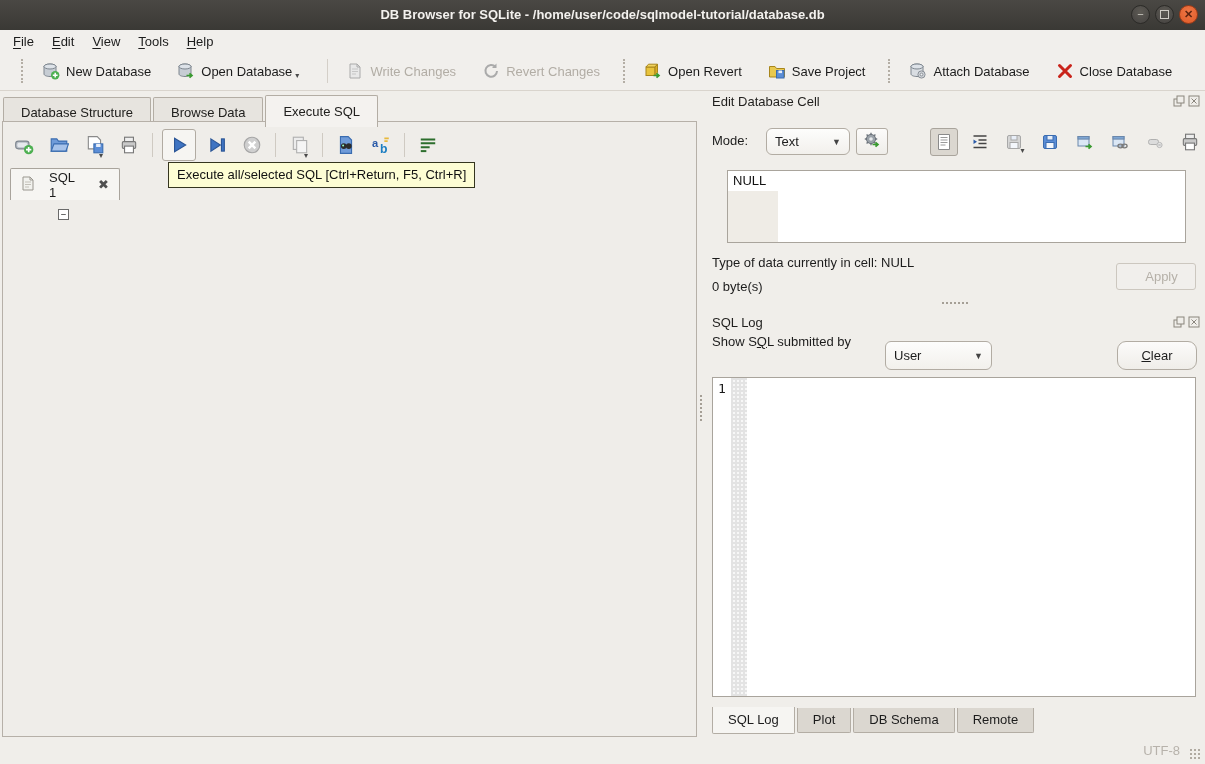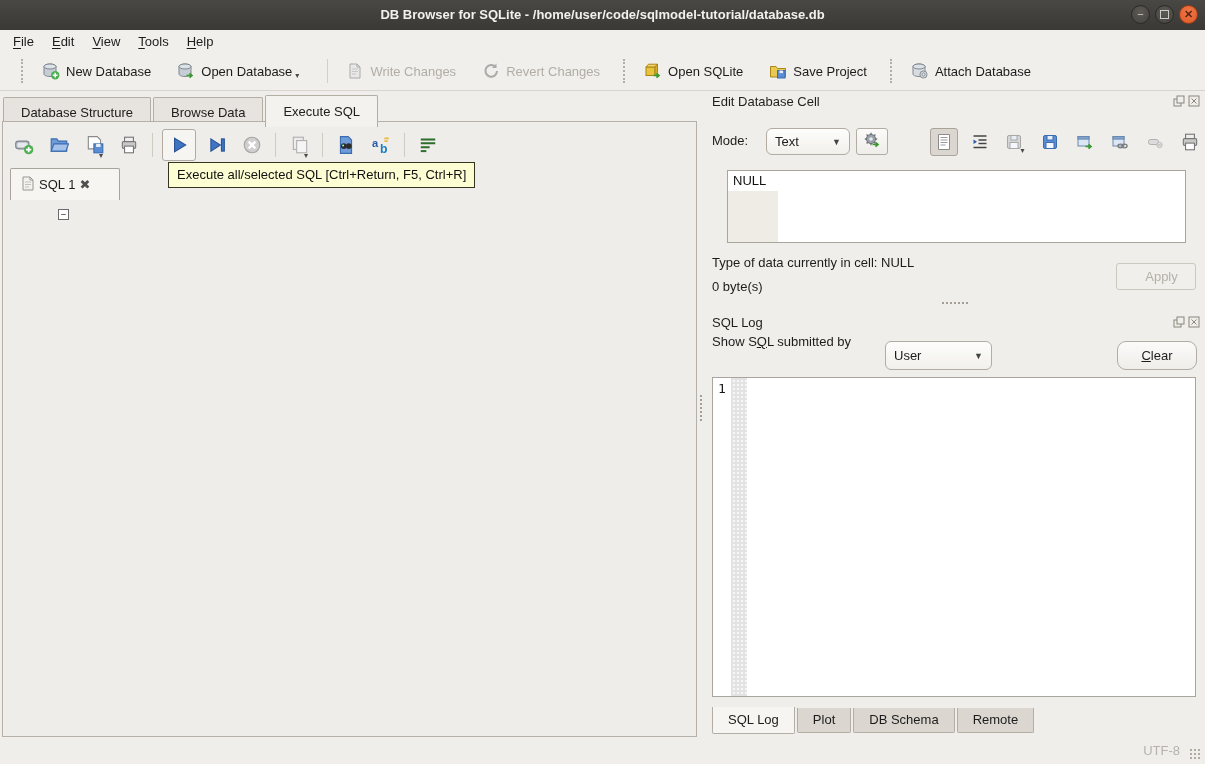--- a/index.html
+++ b/index.html
@@ -53,21 +53,21 @@
   .st-sep{width:1px;height:24px;background:#cfcac2;margin:0 2px;}
   .st-btn .dd{margin-left:-6px;}
 
   
   #tooltip{left:168px;top:162px;height:24px;line-height:24px;padding:0 8px;
     background:#fdfdd4;border:1px solid #35351f;color:#111;z-index:30;white-space:nowrap;}
 
   
   #sql1-tab{left:10px;top:168px;width:110px;height:32px;background:#f6f5f2;
     border:1px solid #a9a49c;border-bottom:none;border-radius:2px 2px 0 0;
-    display:flex;align-items:center;gap:4px;padding:8px 10px;box-sizing:border-box;z-index:5;}
+    display:flex;align-items:center;gap:14px;padding:8px 10px;box-sizing:border-box;z-index:5;}
   #sql1-close{color:#4f4f4f;font-size:13px;}
 
   
   #editor{left:10px;top:199px;width:680px;height:174px;background:#fff;border:1px solid #a49e96;box-sizing:border-box;overflow:hidden;}
   #gutter-hatch{left:25px;top:0;width:11px;height:100%;
     background-image:repeating-linear-gradient(0deg,#e3e3e3 0 2px,transparent 2px 4px),
                      repeating-linear-gradient(90deg,#e3e3e3 0 2px,#f7f7f7 2px 4px);}
   #code-area{left:0;top:6px;width:100%;}
   .code-line{position:relative;height:18px;line-height:18px;font-family:"DejaVu Sans Mono",monospace;white-space:pre;}
   .code-line .ln{position:absolute;left:5px;color:#00008b;}
@@ -206,21 +206,21 @@
       <div class="tb-handle"></div>
       <div class="tb-btn">
         <span class="tb-ic">
           <svg width="18" height="18" viewBox="0 0 18 18">
             <rect x="2" y="5" width="9" height="8.5" fill="#e8c33c" stroke="#a8861c"></rect>
             <path d="M2 5l2.5-2.8h9L11 5z" fill="#f2d45e" stroke="#a8861c"></path>
             <path d="M11 13.5l2.5-2.8V2.2L11 5z" fill="#d9ad24" stroke="#a8861c"></path>
             <path d="M9.5 13.5h5m-2-2.2l2.5 2.2-2.5 2.2" stroke="#3a9a30" stroke-width="1.7" fill="none"></path>
           </svg>
         </span>
-        <span class="tb-lb">Open SQLite</span>
+        <span class="tb-lb">Open Revert</span>
       </div>
       <div class="tb-btn">
         <span class="tb-ic">
           <svg width="18" height="18" viewBox="0 0 18 18">
             <path d="M1.5 4.5h5.5l1.5 2h8v8.5H1.5z" fill="#e9c94f" stroke="#a8861c"></path>
             <rect x="8.5" y="8.5" width="7.5" height="7.5" fill="#5b8dd6" stroke="#3a6cb0"></rect>
             <rect x="10.5" y="8.5" width="3.5" height="2.6" fill="#e8eef8"></rect>
           </svg>
         </span>
         <span class="tb-lb">Save Project</span>
@@ -230,20 +230,28 @@
         <span class="tb-ic">
           <svg width="18" height="18" viewBox="0 0 18 18">
             <ellipse cx="8" cy="4.5" rx="6" ry="2.5" fill="#d9dde2" stroke="#7e868f"></ellipse>
             <path d="M2 4.5v7.5c0 1.4 2.7 2.5 6 2.5s6-1.1 6-2.5V4.5" fill="#d9dde2" stroke="#7e868f"></path>
             <ellipse cx="8" cy="4.5" rx="6" ry="2.5" fill="#dde2e8" stroke="#7e868f"></ellipse>
             <circle cx="12.5" cy="12.5" r="3.6" fill="#cfd3d8" stroke="#8a9097"></circle>
             <circle cx="12.5" cy="12.5" r="1.4" fill="#f2f3f5" stroke="#8a9097"></circle>
           </svg>
         </span>
         <span class="tb-lb">Attach Database</span>
+      </div>
+      <div class="tb-btn">
+        <span class="tb-ic">
+          <svg width="18" height="18" viewBox="0 0 18 18">
+            <path d="M3.5 3.5l11 11M14.5 3.5l-11 11" stroke="#c9241b" stroke-width="3" stroke-linecap="round"></path>
+          </svg>
+        </span>
+        <span class="tb-lb">Close Database</span>
       </div>
     </div>
 
   <div class="abs" id="main-tab-bar">
       <div class="tab">Database Structure</div>
       <div class="tab">Browse Data</div>
       <div class="tab active">Execute SQL</div>
     </div>
 
   <div class="abs" id="left-frame"></div>

